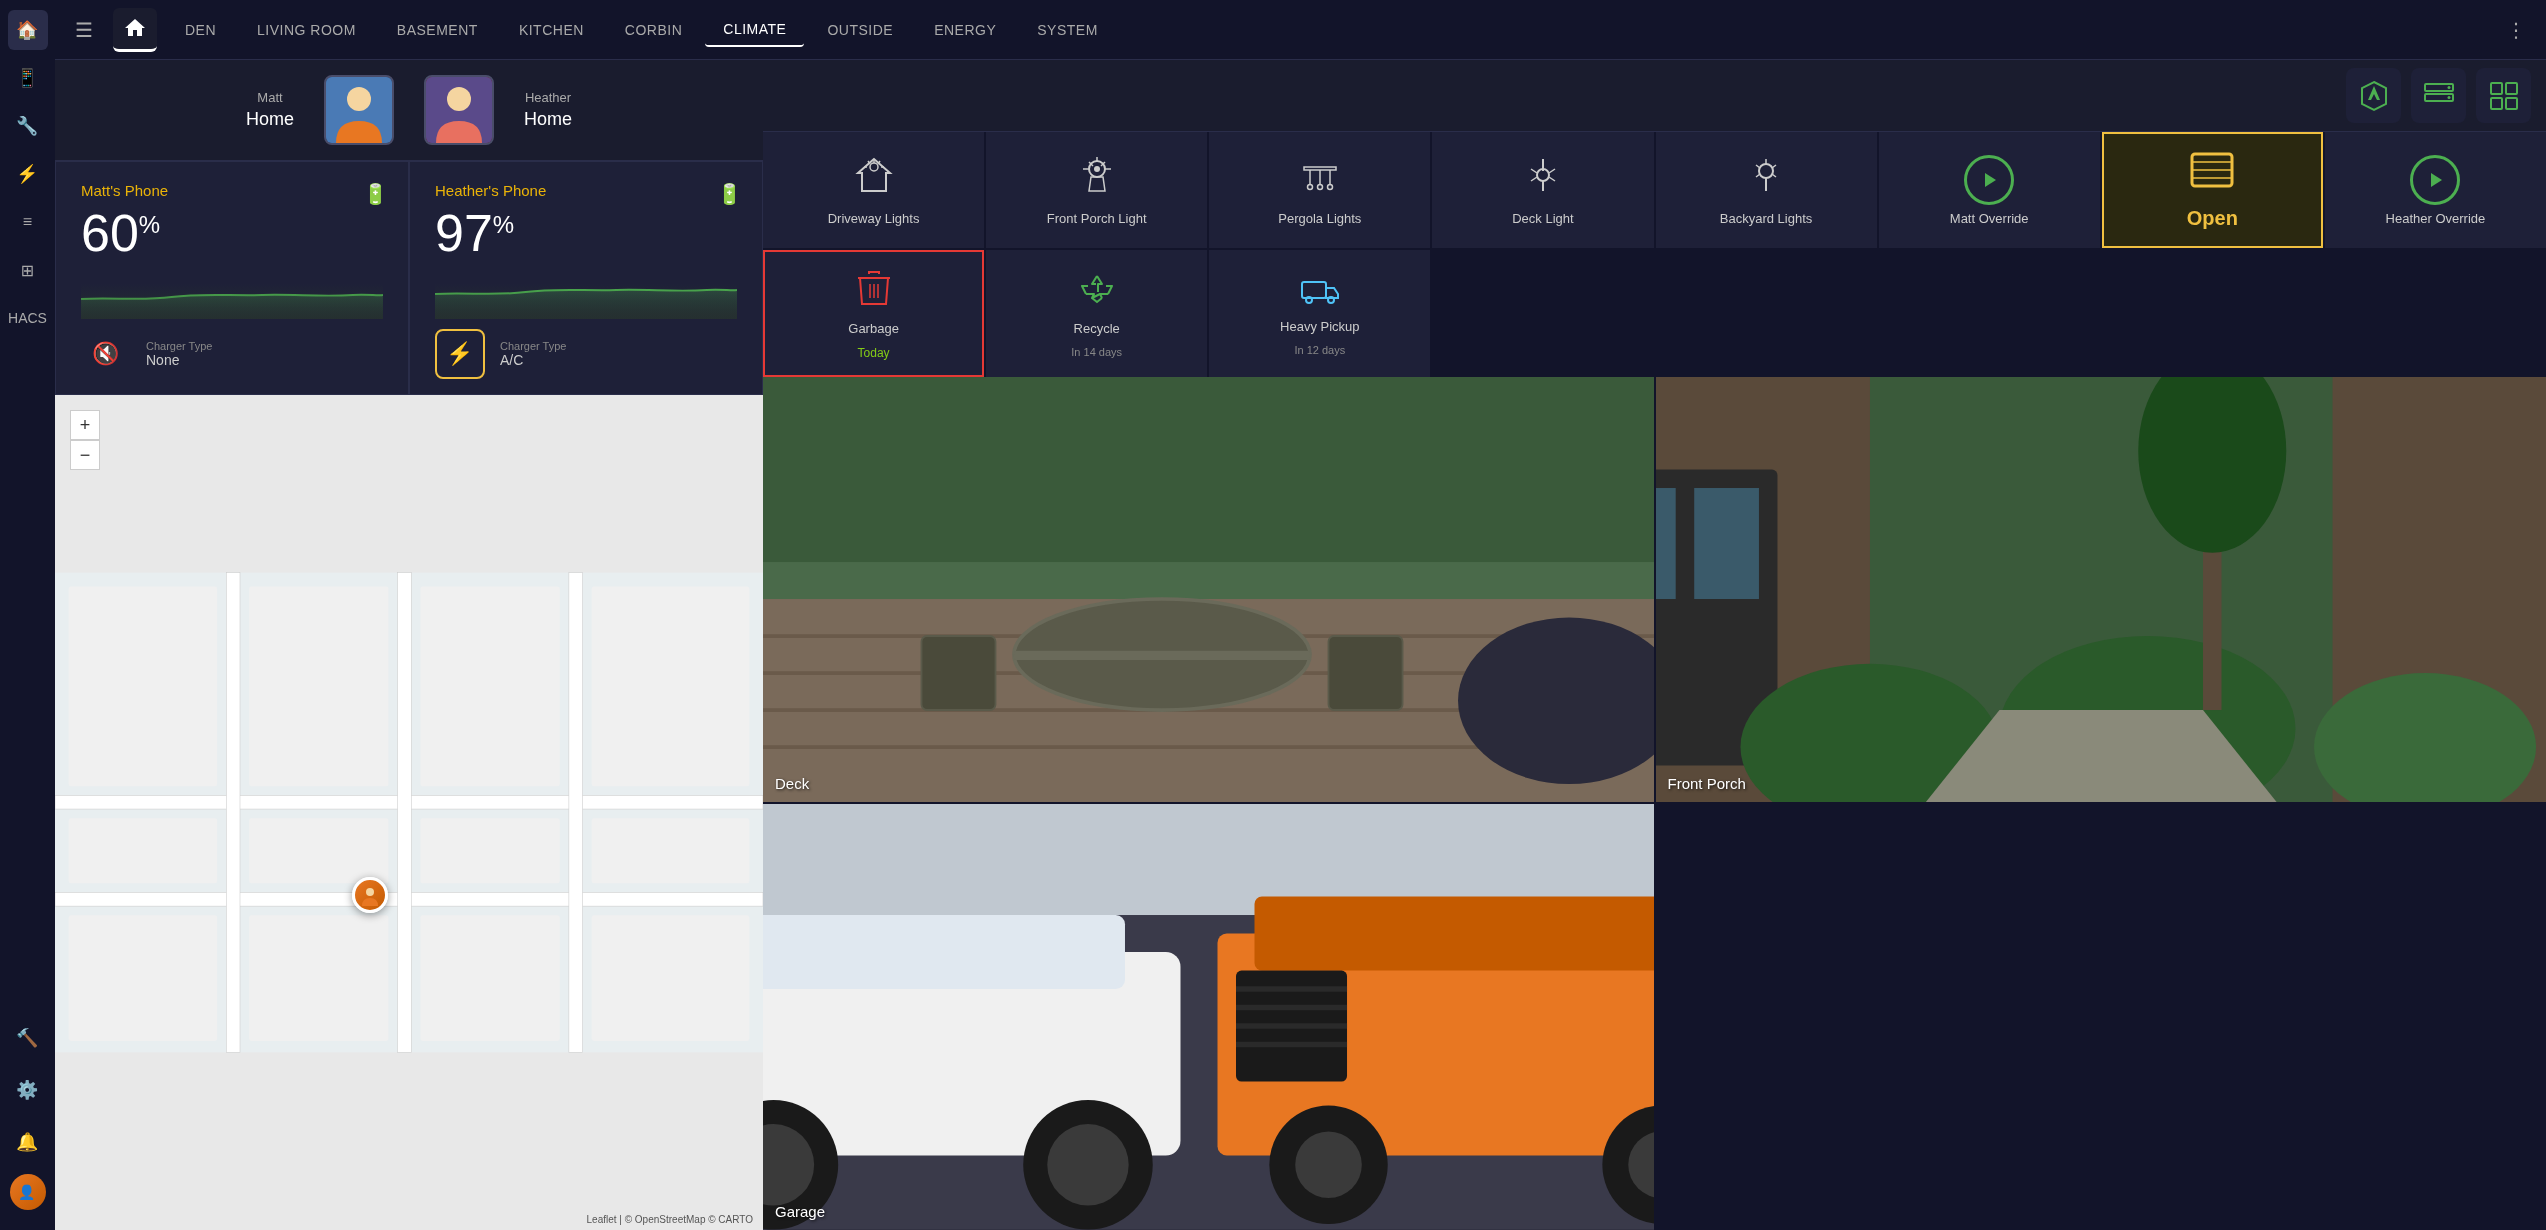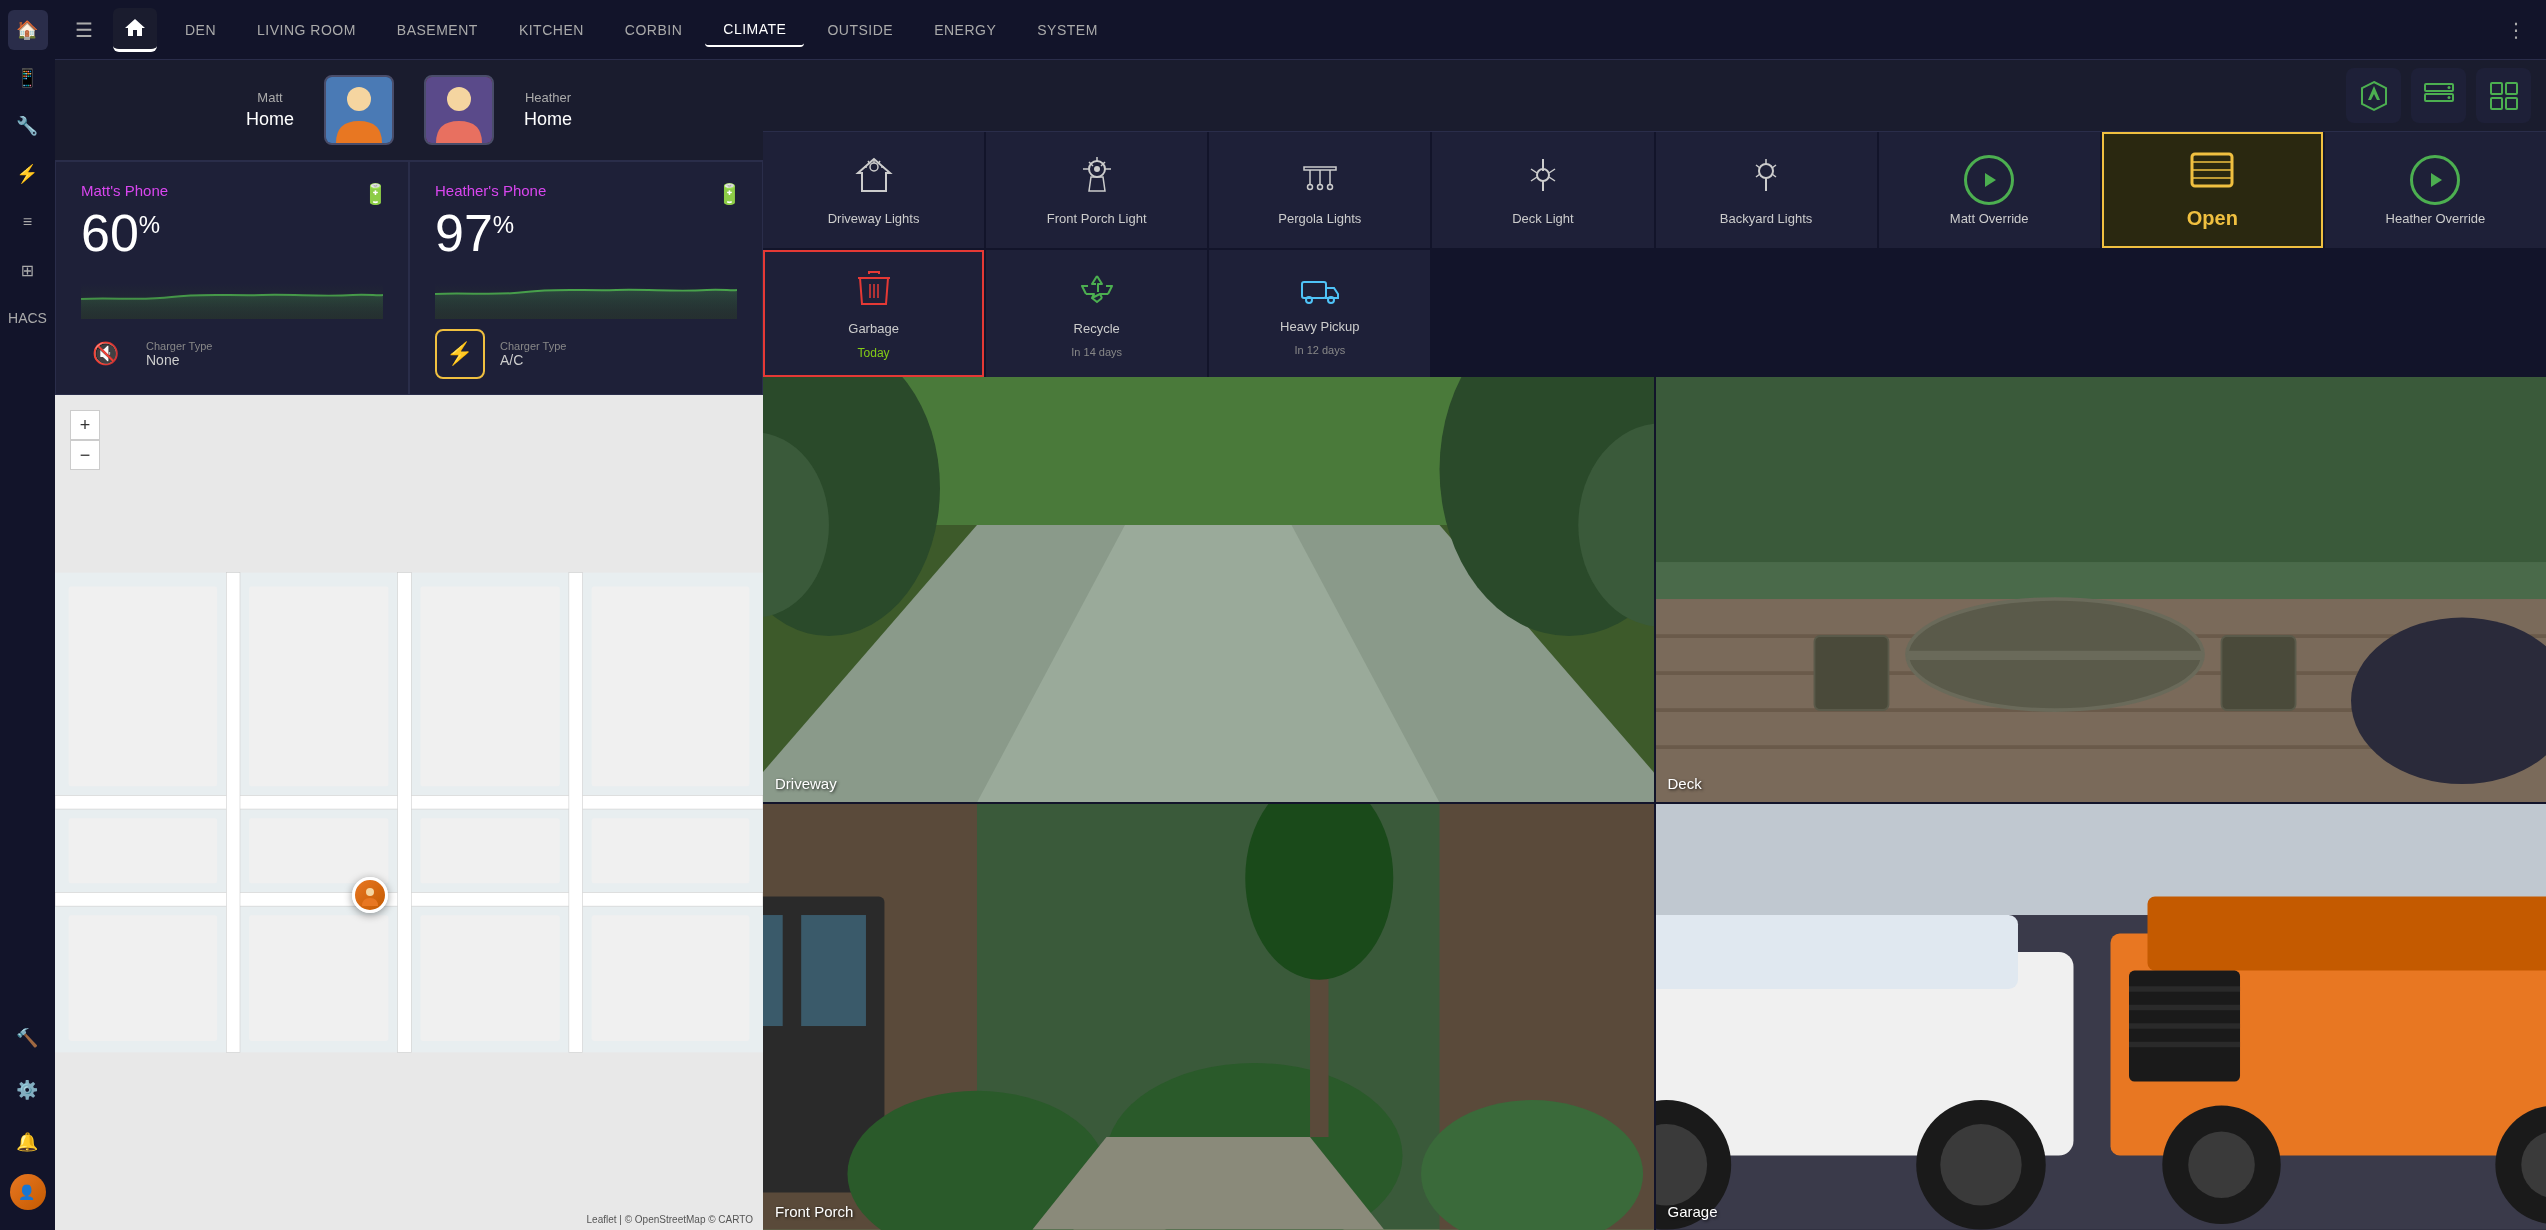--- a/index.html
+++ b/index.html
@@ -182,21 +182,21 @@
     }
     .phone-card {
       flex: 1;
       background: #1e2038;
       border: 1px solid #2a2d4a;
       padding: 20px 25px 15px;
       position: relative;
     }
     .phone-title {
       font-size: 15px;
-      color: #d946ef;
+      color: #eab308;
       margin-bottom: 8px;
     }
     .phone-battery-icon {
       position: absolute;
       top: 20px;
       right: 20px;
       font-size: 20px;
       color: #aaa;
     }
     .phone-percent {
@@ -837,39 +837,20 @@
             </svg>
           </div>
           <div class="label">Heavy Pickup</div>
           <div class="sublabel">In 12 days</div>
         </div>
 
       </div>
 
       <div class="camera-grid">
 
-        <div class="camera-cell cam-driveway">
-          <div class="camera-timestamp">2021-09-29 07:08:25 PM</div>
-          <div class="camera-name-tag" style="top:20px;">Driveway Camera</div>
-
-          <svg width="100%" height="100%" viewBox="0 0 650 230" preserveAspectRatio="xMidYMid slice" style="position:absolute;top:0;left:0;">
-            <rect width="650" height="230" fill="#3d5a2a"></rect>
-
-            <rect width="650" height="80" fill="#4a7a3a"></rect>
-
-            <polygon points="200,80 450,80 580,230 70,230" fill="#8a9a8a"></polygon>
-            <polygon points="280,80 370,80 450,230 200,230" fill="#9aaa9a"></polygon>
-
-            <ellipse cx="120" cy="60" rx="60" ry="80" fill="#2a4a2a"></ellipse>
-            <ellipse cx="520" cy="50" rx="70" ry="90" fill="#2a4a2a"></ellipse>
-            <ellipse cx="80" cy="80" rx="40" ry="50" fill="#3a5a3a"></ellipse>
-            <ellipse cx="570" cy="80" rx="45" ry="55" fill="#3a5a3a"></ellipse>
-          </svg>
-          <div class="camera-label">Driveway</div>
-        </div>
 
         <div class="camera-cell cam-deck">
           <div class="camera-timestamp">2021-09-29 07:08:22 PM</div>
           <div class="camera-name-tag" style="top:20px;">Deck Camera</div>
           <svg width="100%" height="100%" viewBox="0 0 650 230" preserveAspectRatio="xMidYMid slice" style="position:absolute;top:0;left:0;">
 
             <rect width="650" height="230" fill="#4a6a4a"></rect>
             <rect width="650" height="100" fill="#3a5a3a"></rect>
 
             <rect x="50" y="120" width="550" height="110" fill="#7a6a5a"></rect>

